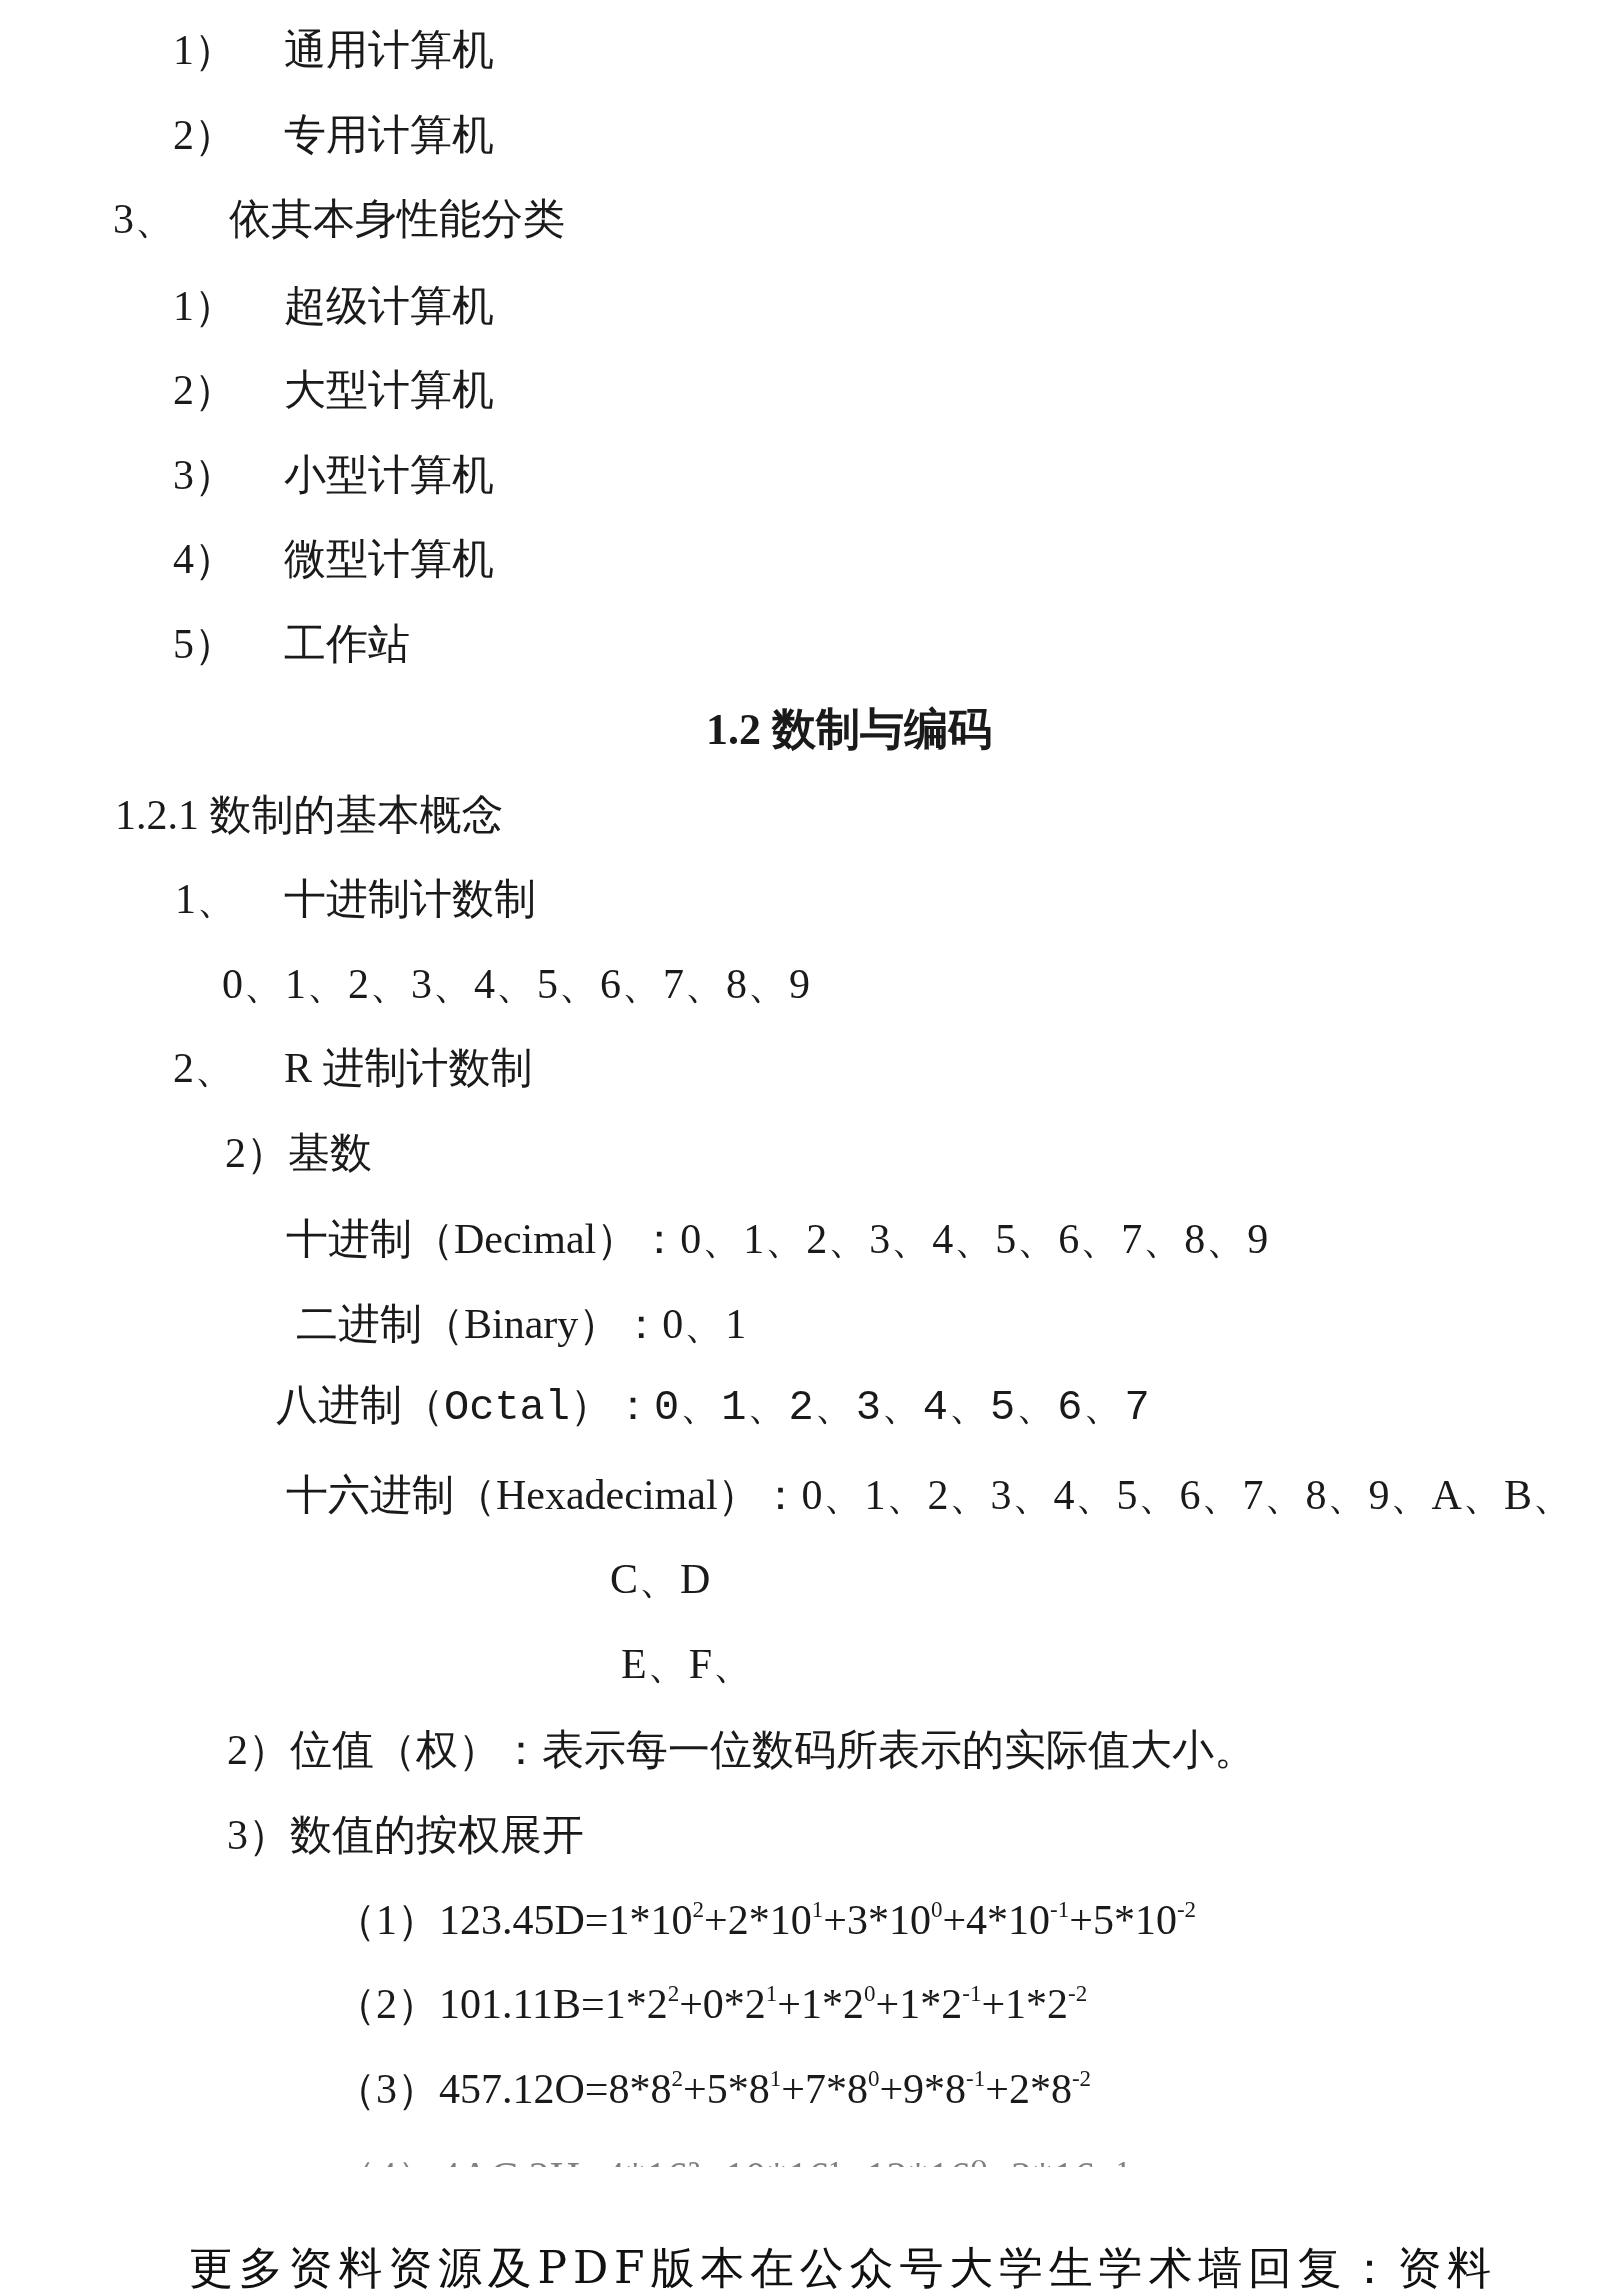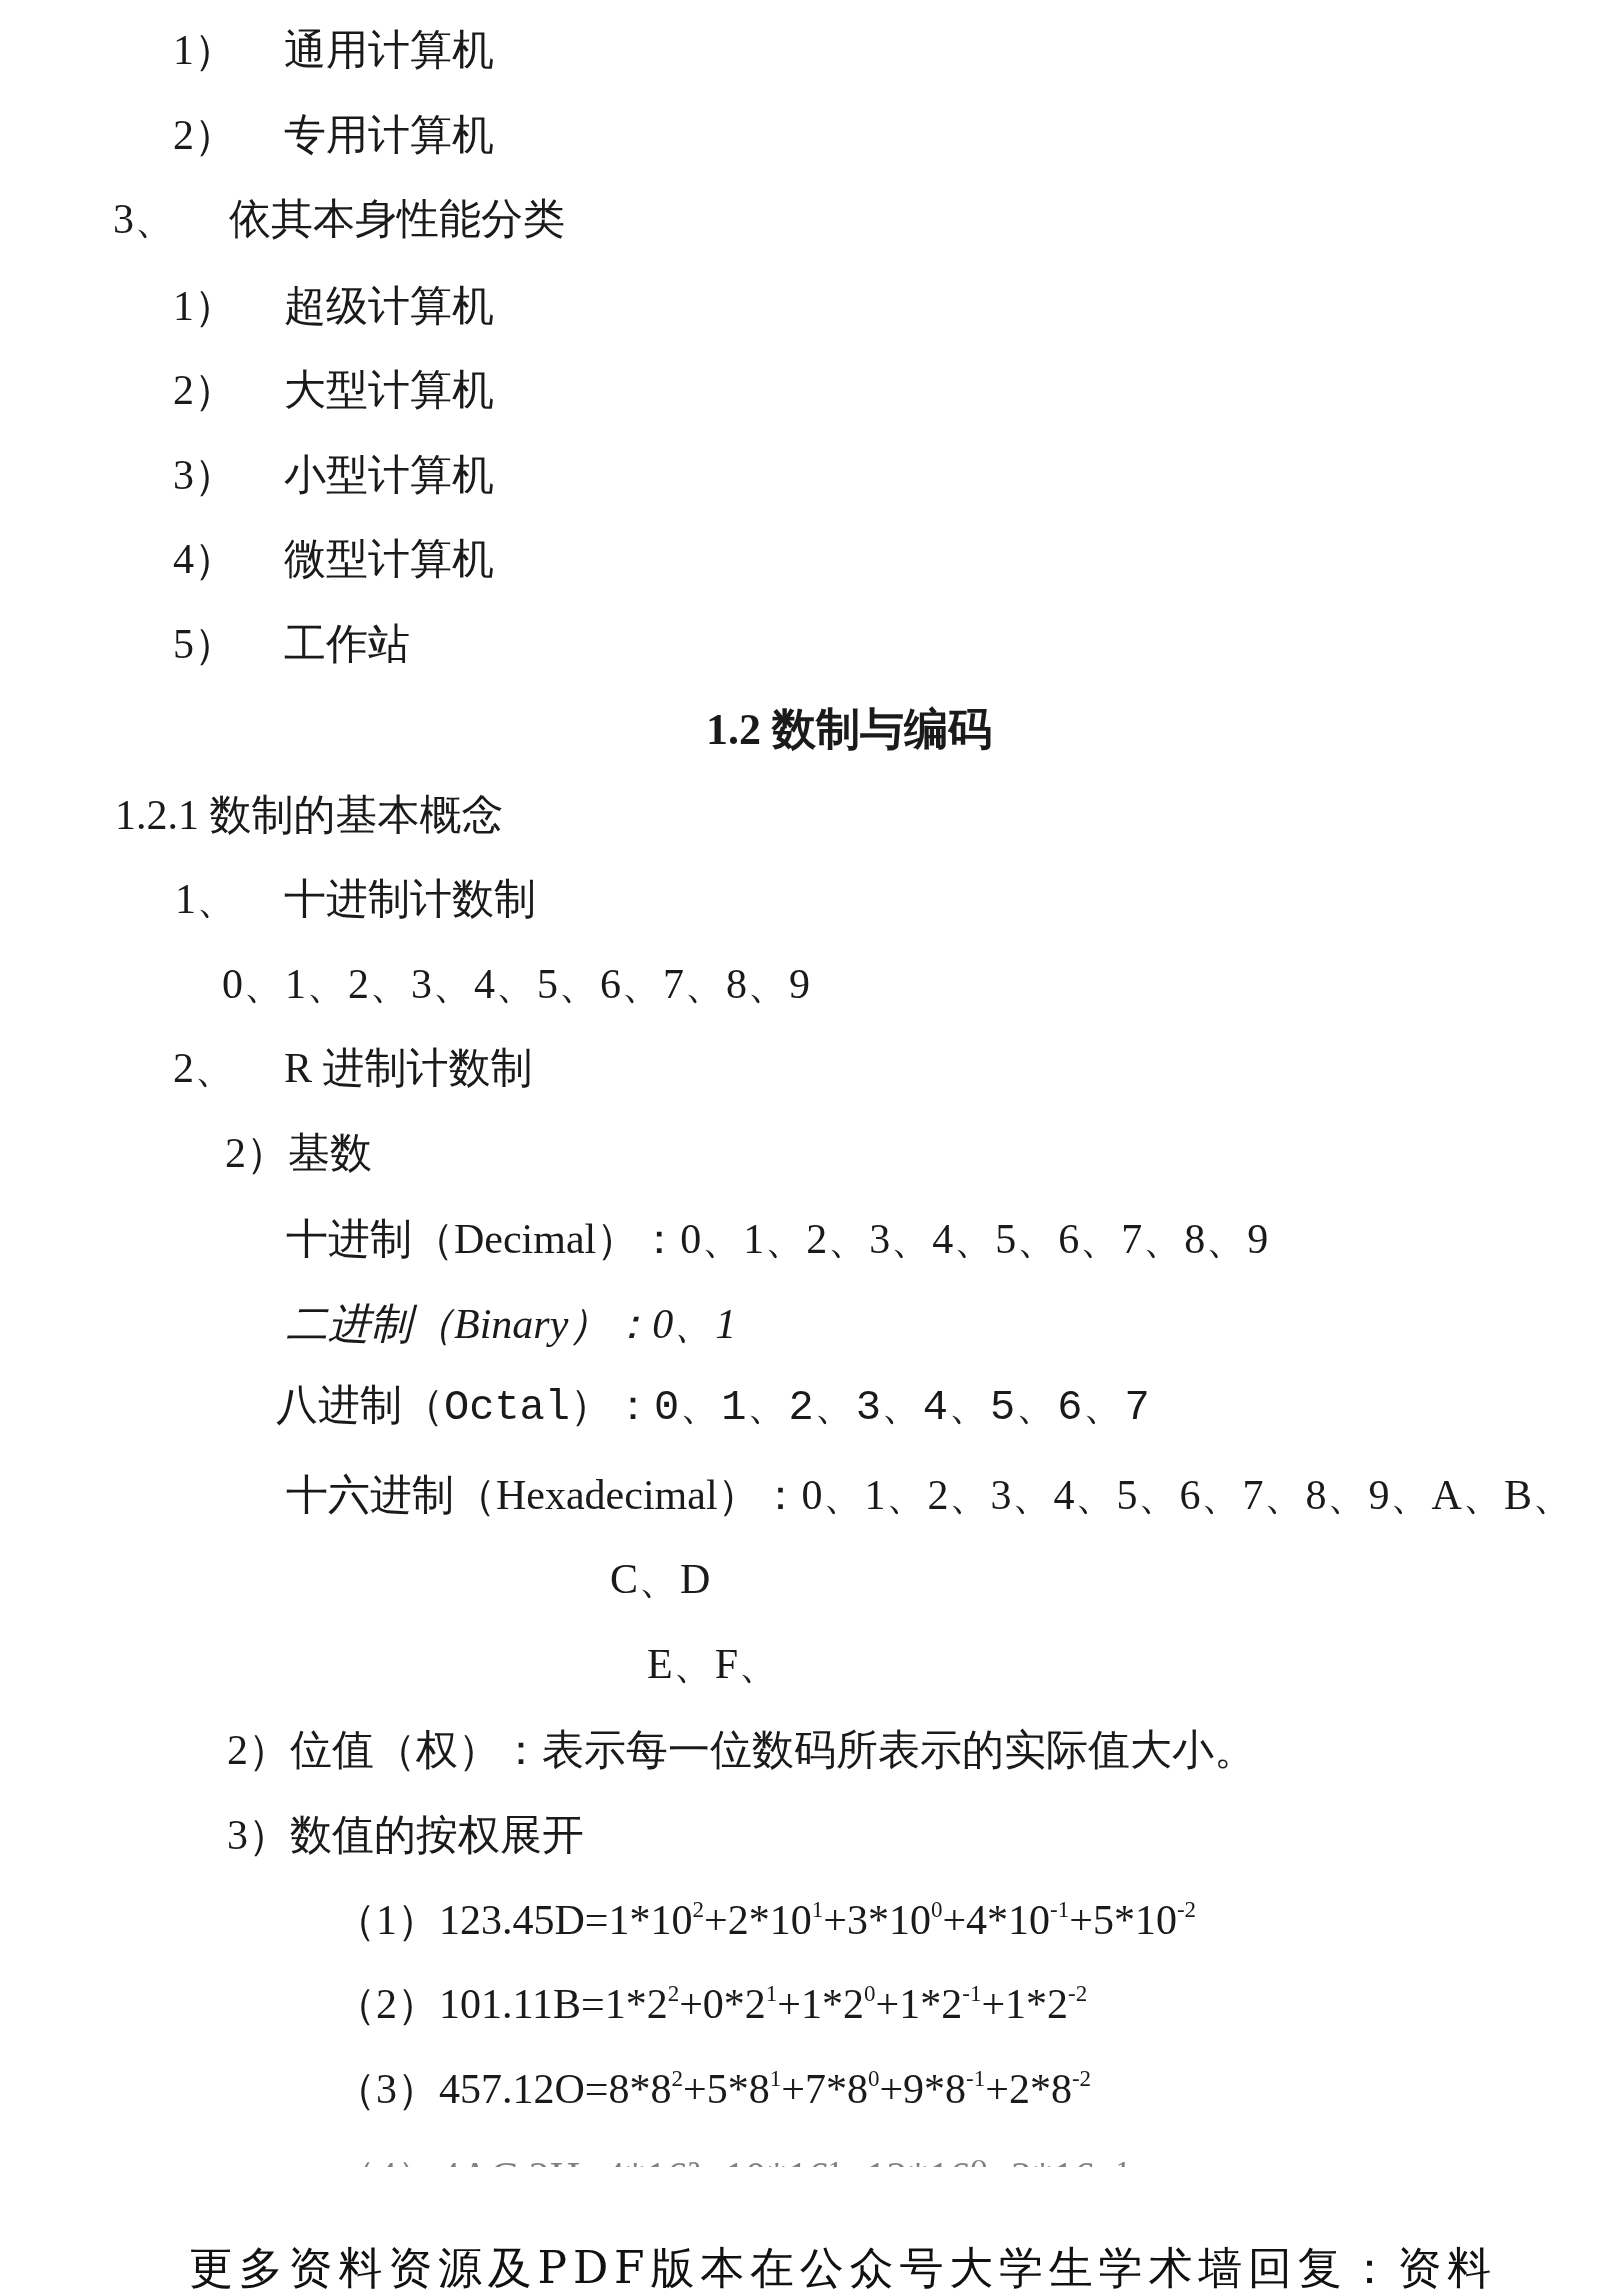--- a/index.html
+++ b/index.html
@@ -62,25 +62,25 @@
 </div>
 <div class="line" style="top:957px;left:222px;">0、1、2、3、4、5、6、7、8、9</div>
 
 <div class="line" style="top:1041px;left:0;">
   <span class="num" style="left:173px">2、</span>
   <span class="txt" style="left:284px">R 进制计数制</span>
 </div>
 
 <div class="line" style="top:1126px;left:225px;">2）基数</div>
 <div class="line" style="top:1212px;left:286px;">十进制（Decimal）：0、1、2、3、4、5、6、7、8、9</div>
-<div class="line" style="top:1297px;left:286px;font-style:italic;">二进制（Binary）：0、1</div>
+<div class="line" style="top:1297px;left:296px;">二进制（Binary）：0、1</div>
 <div class="line" style="top:1381px;left:276px;font-family:Liberation Mono, monospace;">八进制（Octal）：0、1、2、3、4、5、6、7</div>
 <div class="line" style="top:1468px;left:286px;">十六进制（Hexadecimal）：0、1、2、3、4、5、6、7、8、9、A、B、</div>
 <div class="line" style="top:1552px;left:594px;margin-left:16px;">C、D</div>
-<div class="line" style="top:1637px;left:621px;margin-left:26px;">E、F、</div>
+<div class="line" style="top:1637px;left:621px;">E、F、</div>
 
 <div class="line" style="top:1723px;left:227px;">2）位值（权）：表示每一位数码所表示的实际值大小。</div>
 
 <div class="line" style="top:1808px;left:227px;">3）数值的按权展开</div>
 
 <div class="line" style="top:1893px;left:334px;">
   <span>（1）</span><span>123.45D=</span><span>1*10</span><sup>2</sup><span>+2*10</span><sup>1</sup><span>+3*10</span><sup>0</sup><span>+4*10</span><sup>-1</sup><span>+5*10</span><sup>-2</sup>
 </div>
 <div class="line" style="top:1977px;left:334px;text-align:center;">
   <span>（2）</span><span>101.11B=</span><span>1*2</span><sup>2</sup><span>+0*2</span><sup>1</sup><span>+1*2</span><sup>0</sup><span>+1*2</span><sup>-1</sup><span>+1*2</span><sup>-2</sup>

